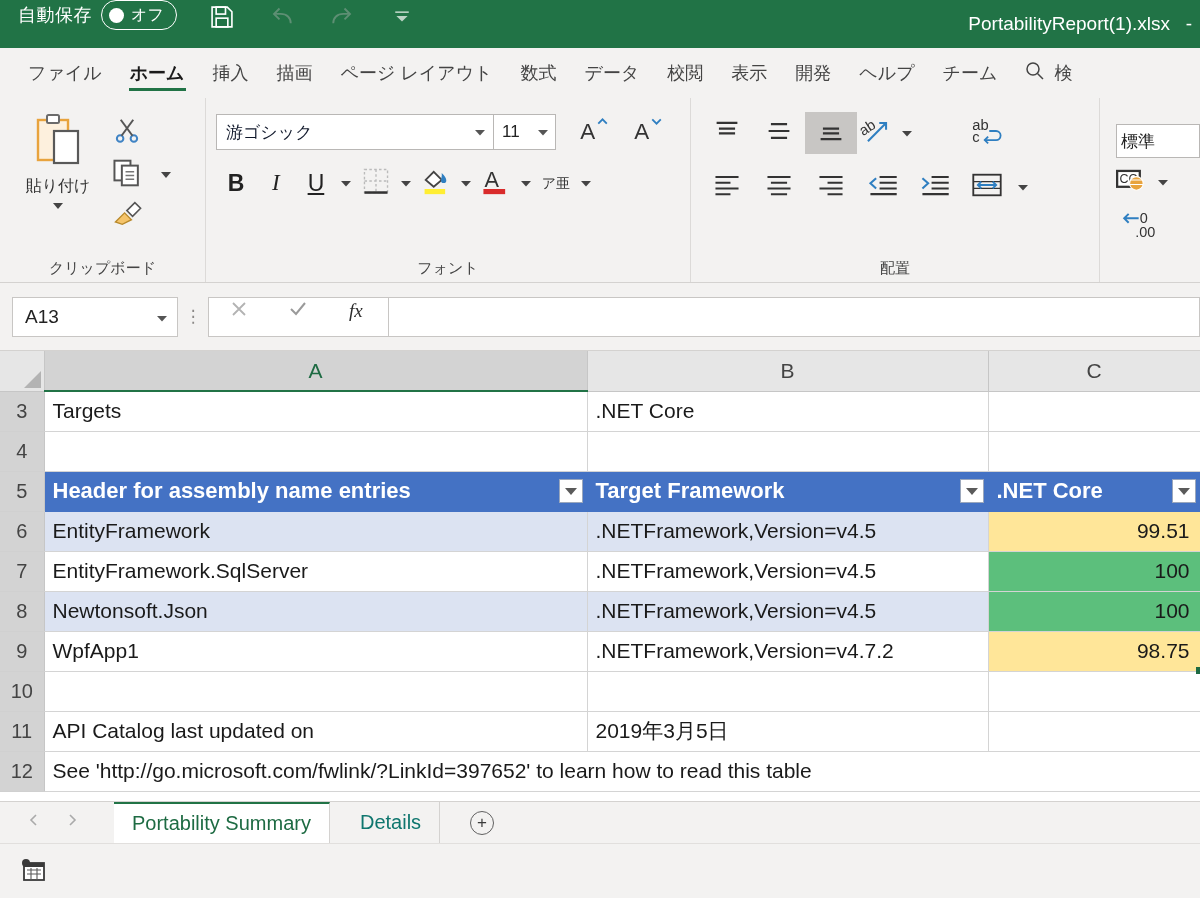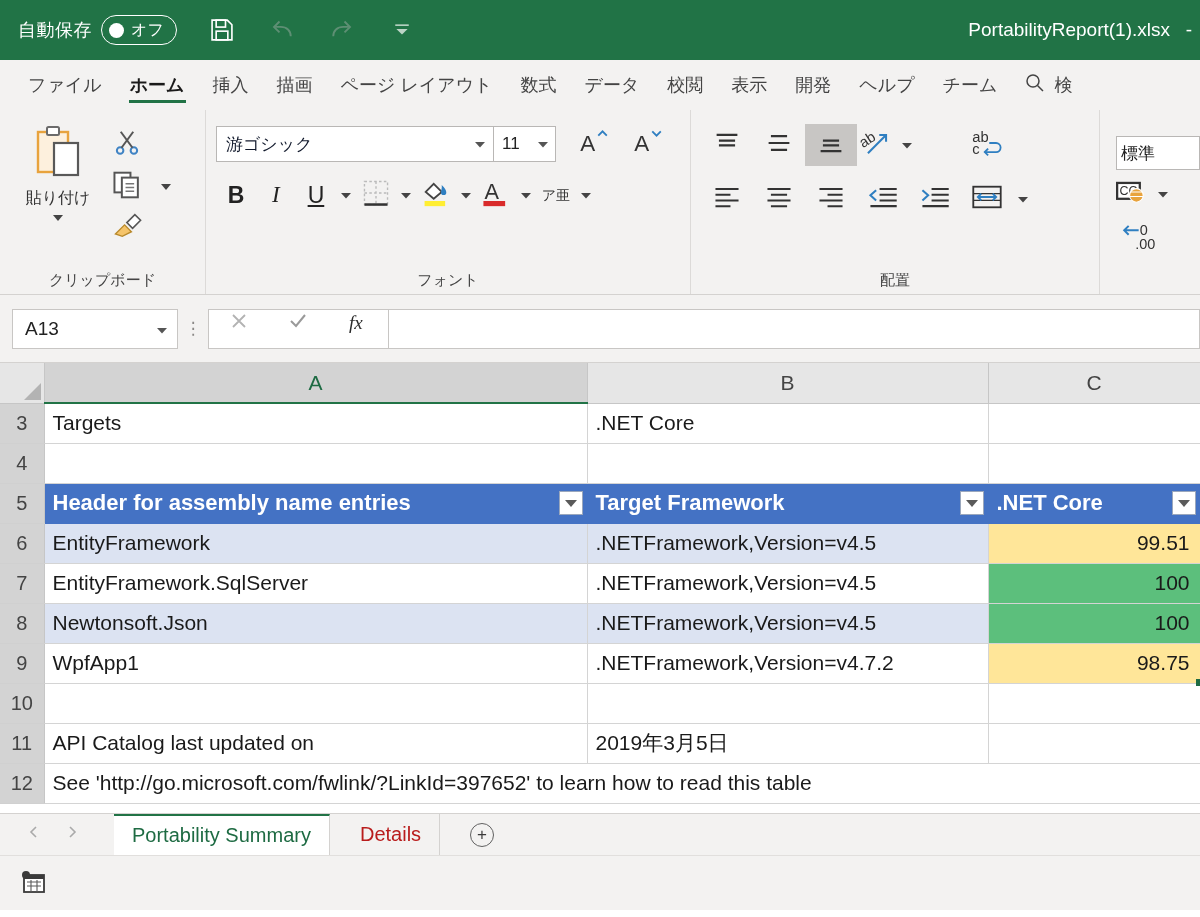--- a/index.html
+++ b/index.html
@@ -5,22 +5,22 @@
   * { box-sizing: border-box; margin: 0; padding: 0; }
   html, body {
     width: 1200px; height: 917px;
     overflow: hidden;
     font-family: "Liberation Sans", "DejaVu Sans", sans-serif;
     background: #ffffff;
   }
 
   
   .titlebar {
-    height: 60px; background: #217346; color: #ffffff;
-    display: flex; align-items: center; position: relative;
+    height: 48px; background: #217346; color: #ffffff;
+    display: flex; align-items: flex-start; position: relative;
   }
   .autosave-wrap { display: flex; align-items: center; margin-left: 18px; }
   .autosave-label { font-size: 18px; letter-spacing: .5px; color: #ffffff; }
   .autosave-toggle {
     margin-left: 9px; width: 76px; height: 30px; border: 1.6px solid #ffffff;
     border-radius: 15px; display: flex; align-items: center; padding: 0 7px;
   }
   .autosave-knob { width: 15px; height: 15px; border-radius: 50%; background: #ffffff; }
   .autosave-state { font-size: 16px; margin-left: 7px; color: #fff; }
   .qat { display: flex; align-items: center; margin-left: 28px; gap: 26px; }
@@ -182,21 +182,21 @@
 
   
   .sheetbar {
     height: 42px; background: #f3f2f1; display: flex; align-items: stretch;
     border-top: 1px solid #d4d2d0;
     gap: 12px;
   }
   .nav-arrows { display: flex; align-items: center; gap: 22px; padding: 0 22px 0 26px; }
   .nav-arrow { color: #a9a9a9; font-size: 17px; }
   .sheet-tab {
-    display: flex; align-items: center; padding: 0 18px; font-size: 20px; color: #b91c1c;
+    display: flex; align-items: center; padding: 0 18px; font-size: 20px; color: #0f766e;
     border-right: 1px solid #d4d2d0; position: relative;
   }
   .sheet-tab.active {
     background: #ffffff; color: #1e6b43; font-weight: normal;
     border-top: 2px solid #217346; border-right: 1px solid #d4d2d0;
   }
   .add-sheet { display: flex; align-items: center; padding: 0 18px; }
   .add-circle {
     width: 24px; height: 24px; border: 1.6px solid #616161; border-radius: 50%;
     display: flex; align-items: center; justify-content: center; color: #3a3a3a; font-size: 17px;

